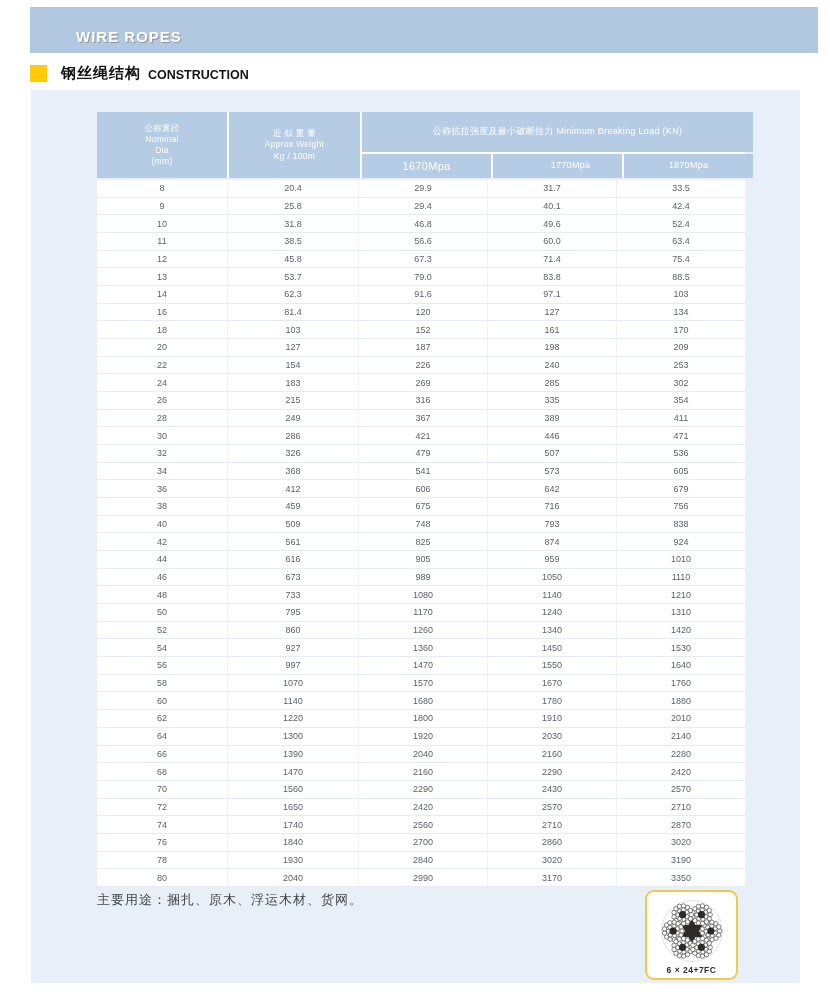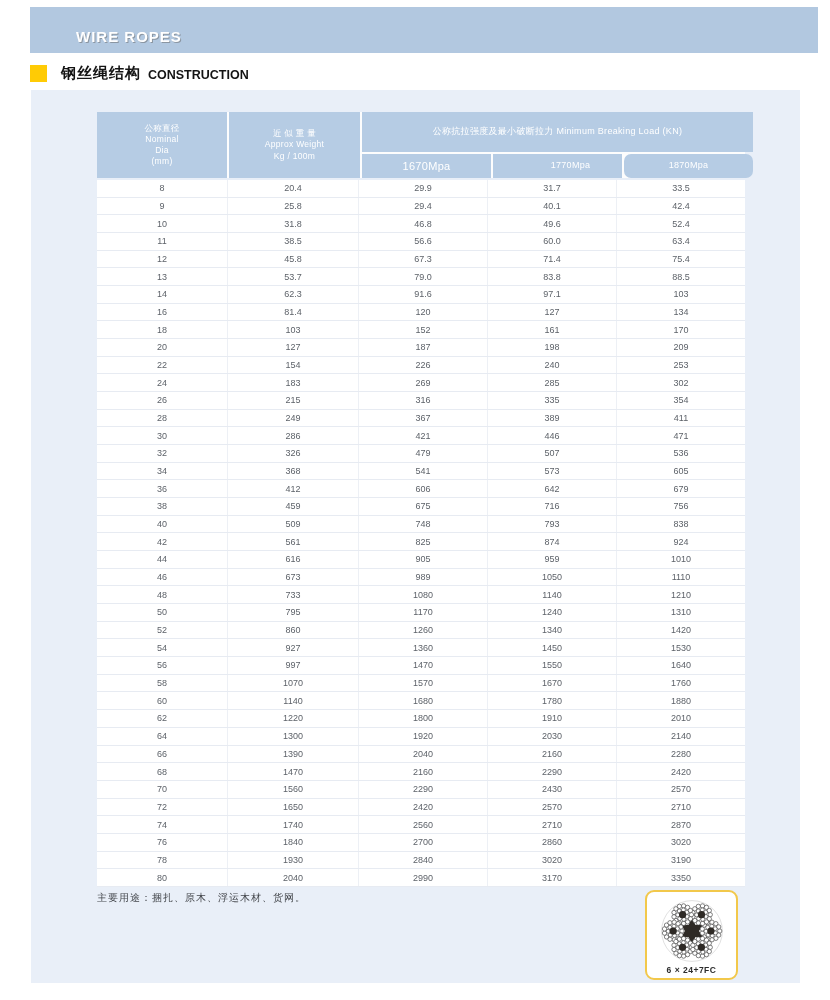--- a/index.html
+++ b/index.html
@@ -35,32 +35,32 @@
   .hcell {
     background:#b6cce4; color:#ffffff; display:flex; flex-direction:column;
     align-items:center; justify-content:center; text-align:center;
     font-size:8.5px; line-height:1.3; letter-spacing:.3px;
   }
   .hc-a { grid-row:1/3; grid-column:1; }
   .hc-b { grid-row:1/3; grid-column:2; }
   .hc-g { grid-row:1; grid-column:3/6; font-size:9px; }
   .hc-s1 { grid-row:2; grid-column:3; font-size:11px; }
   .hc-s2 { grid-row:2; grid-column:4; font-size:9px;padding-left:26px; }
-  .hc-s3 { grid-row:2; grid-column:5; font-size:9px;border-radius:7px; }
+  .hc-s3 { grid-row:2; grid-column:5; font-size:9px; }
   .tbody { margin-top:2px; }
   .trow {
     display:grid; grid-template-columns:130px 131px 129px 129px 129px;
     height:17.68px; background:#ffffff; border-bottom:1px solid #e7ebf2;
   }
   .cell {
     display:flex; align-items:center; justify-content:center;
     font-size:9px; color:#5d6269;
   }
   .cell + .cell { border-left:1px solid #edf0f5; }
-  .usage { position:absolute; left:66px; top:801px; font-size:10px; color:#45484d; letter-spacing:1px; }
+  .usage { position:absolute; left:66px; top:801px; font-size:13px; color:#45484d; letter-spacing:1px; }
   .badge {
     position:absolute; left:614px; top:800px; width:93px; height:90px;
     background:#ffffff; border:2px solid #f2c84b; border-radius:9px;
     display:flex; flex-direction:column; align-items:center; justify-content:center;
     padding-top:3px;
   }
   .badge svg { width:64px; height:64px; display:block; }
   .badge-label { font-size:8.5px; font-weight:bold; color:#2c2c2c; margin-top:2px; letter-spacing:.5px; }
 </style>
 </head>

